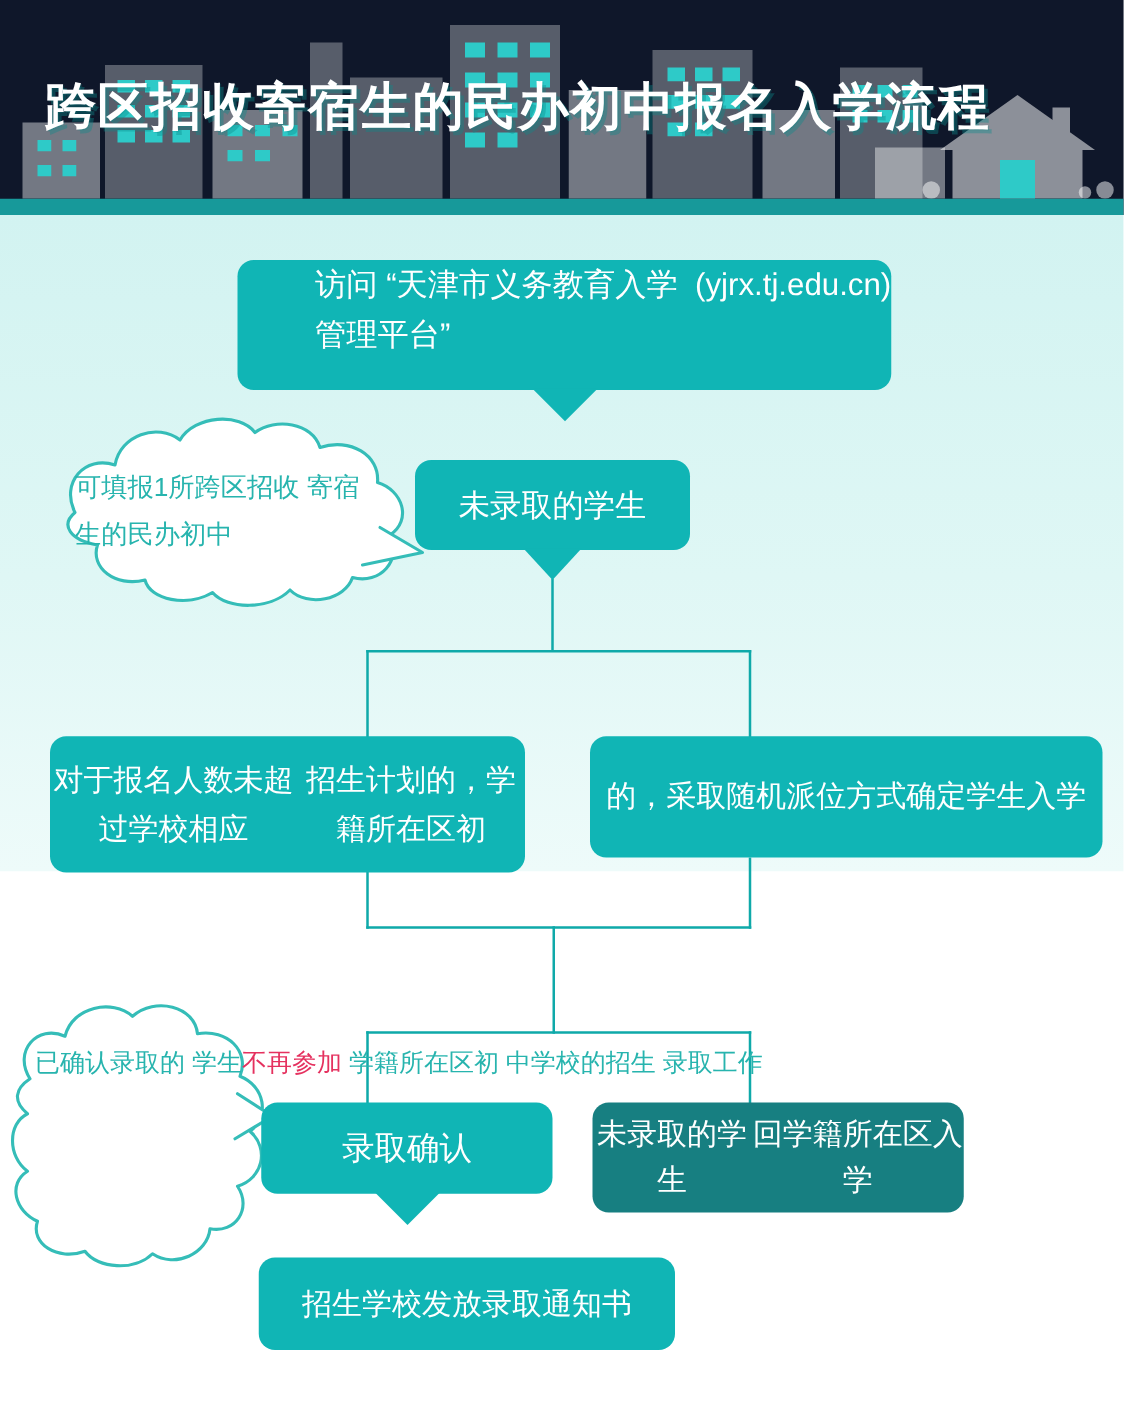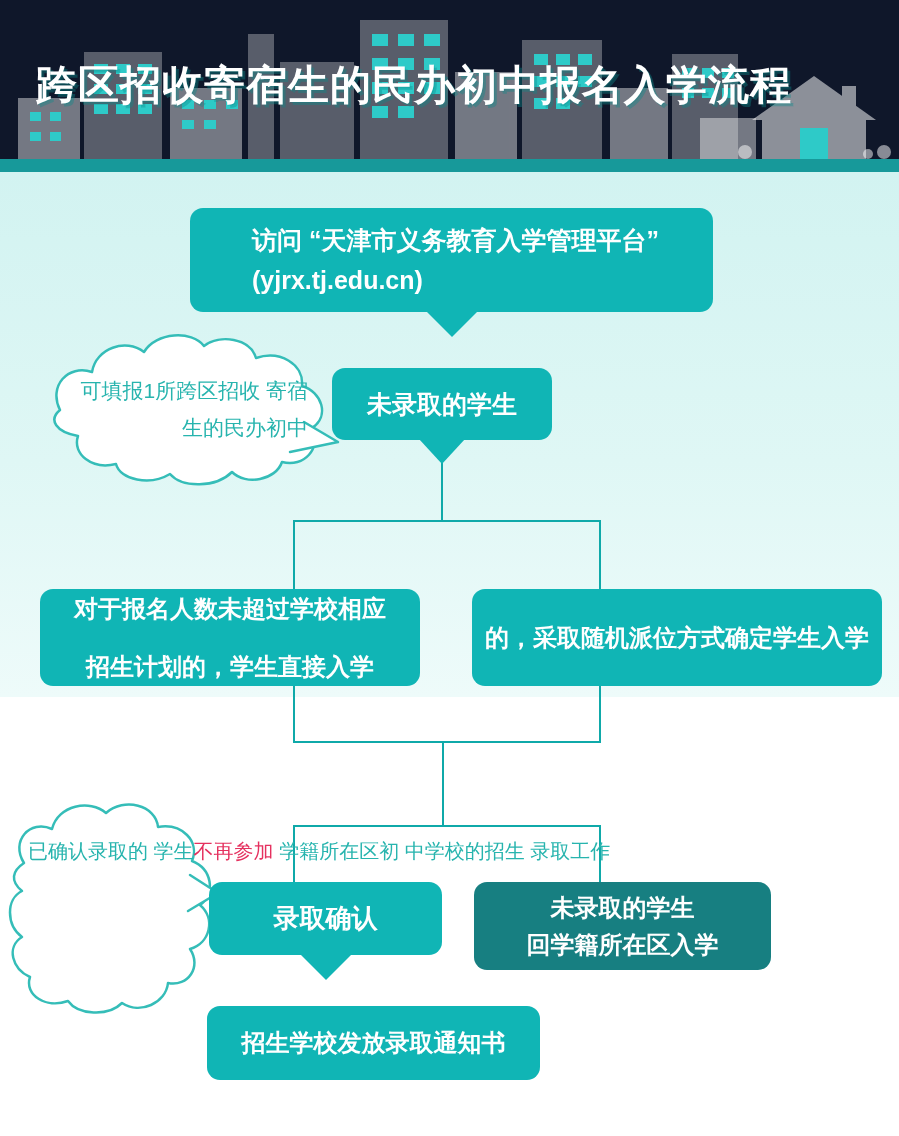--- a/index.html
+++ b/index.html
@@ -21,42 +21,42 @@
   .flow-bg{position:absolute;left:0;top:172px;width:899px;height:525px;
     background:linear-gradient(180deg,#d2f3f1 0%,#dff7f5 55%,#eefbfa 100%);}
 
   
   .vline,.hline{position:absolute;background:#0fa9a9;z-index:1;}
   .vline{width:2px;}
   .hline{height:2px;}
 
   
   .node{position:absolute;background:#10b5b5;border-radius:13px;color:#ffffff;
-    display:flex;flex-direction:column;justify-content:center;align-items:center;
-    text-align:center;z-index:2;font-weight:bold;}
+    display:flex;flex-direction:row;justify-content:center;align-items:center;
+    text-align:center;z-index:2;}
   .node .ln{display:block;}
   .node-dark{background:#177f81;}
   .tail{position:absolute;left:50%;bottom:-25px;transform:translateX(-50%);
     width:0;height:0;border-left:26px solid transparent;border-right:26px solid transparent;
     border-top:26px solid #10b5b5;}
   .node1{left:190px;top:208px;width:523px;height:104px;
     align-items:flex-start;text-align:left;padding-left:62px;box-sizing:border-box;
     font-size:25px;line-height:40px;}
   .node2{left:332px;top:368px;width:220px;height:72px;font-size:25px;}
   .node2 .tail{border-left-width:23px;border-right-width:23px;border-top-width:25px;bottom:-24px;}
-  .node3{left:40px;top:589px;width:380px;height:97px;font-size:24px;line-height:39px;justify-content:space-between;}
+  .node3{left:40px;top:589px;width:380px;height:109px;font-size:24px;line-height:39px;justify-content:space-between;}
   .node4{left:472px;top:589px;width:410px;height:97px;font-size:24px;line-height:39px;}
   .node5{left:209px;top:882px;width:233px;height:73px;font-size:26px;}
   .node6{left:474px;top:882px;width:297px;height:88px;font-size:24px;line-height:37px;}
   .node7{left:207px;top:1006px;width:333px;height:74px;font-size:24px;}
 
   
   .bubble{position:absolute;z-index:2;}
   .bubble svg{display:block;}
-  .bubble-text{position:absolute;color:#27b4ae;text-align:right;}
+  .bubble-text{position:absolute;color:#27b4ae;text-align:left;}
   .bubble1-text{left:22px;top:42px;width:248px;font-size:21px;line-height:37px;}
   .bubble2-text{left:26px;top:42px;width:160px;font-size:20px;line-height:33px;text-align:left;white-space:nowrap;}
   .red{color:#e5315f;}
 </style>
 </head>
 <body>
 
 <div class="poster">
 
   <div class="header">
@@ -182,21 +182,21 @@
     </div>
   </div>
 
   <div class="node node2">
     <span class="ln">未录取的学生</span>
     <div class="tail"></div>
   </div>
 
   <div class="node node3">
     <span class="ln">对于报名人数未超过学校相应</span>
-    <span class="ln">招生计划的，学生直接入学</span>
+    <span class="ln">招生计划的，学籍所在区初</span>
   </div>
 
   <div class="node node4">
     <span class="ln">的，采取随机派位方式确定学生入学</span>
   </div>
 
   <div class="bubble" style="left:2px;top:793px;width:222px;height:228px;">
     <svg width="222" height="228" viewBox="0 0 222 228">
       <path d="M 22 70
                C 8 48, 28 26, 50 36

